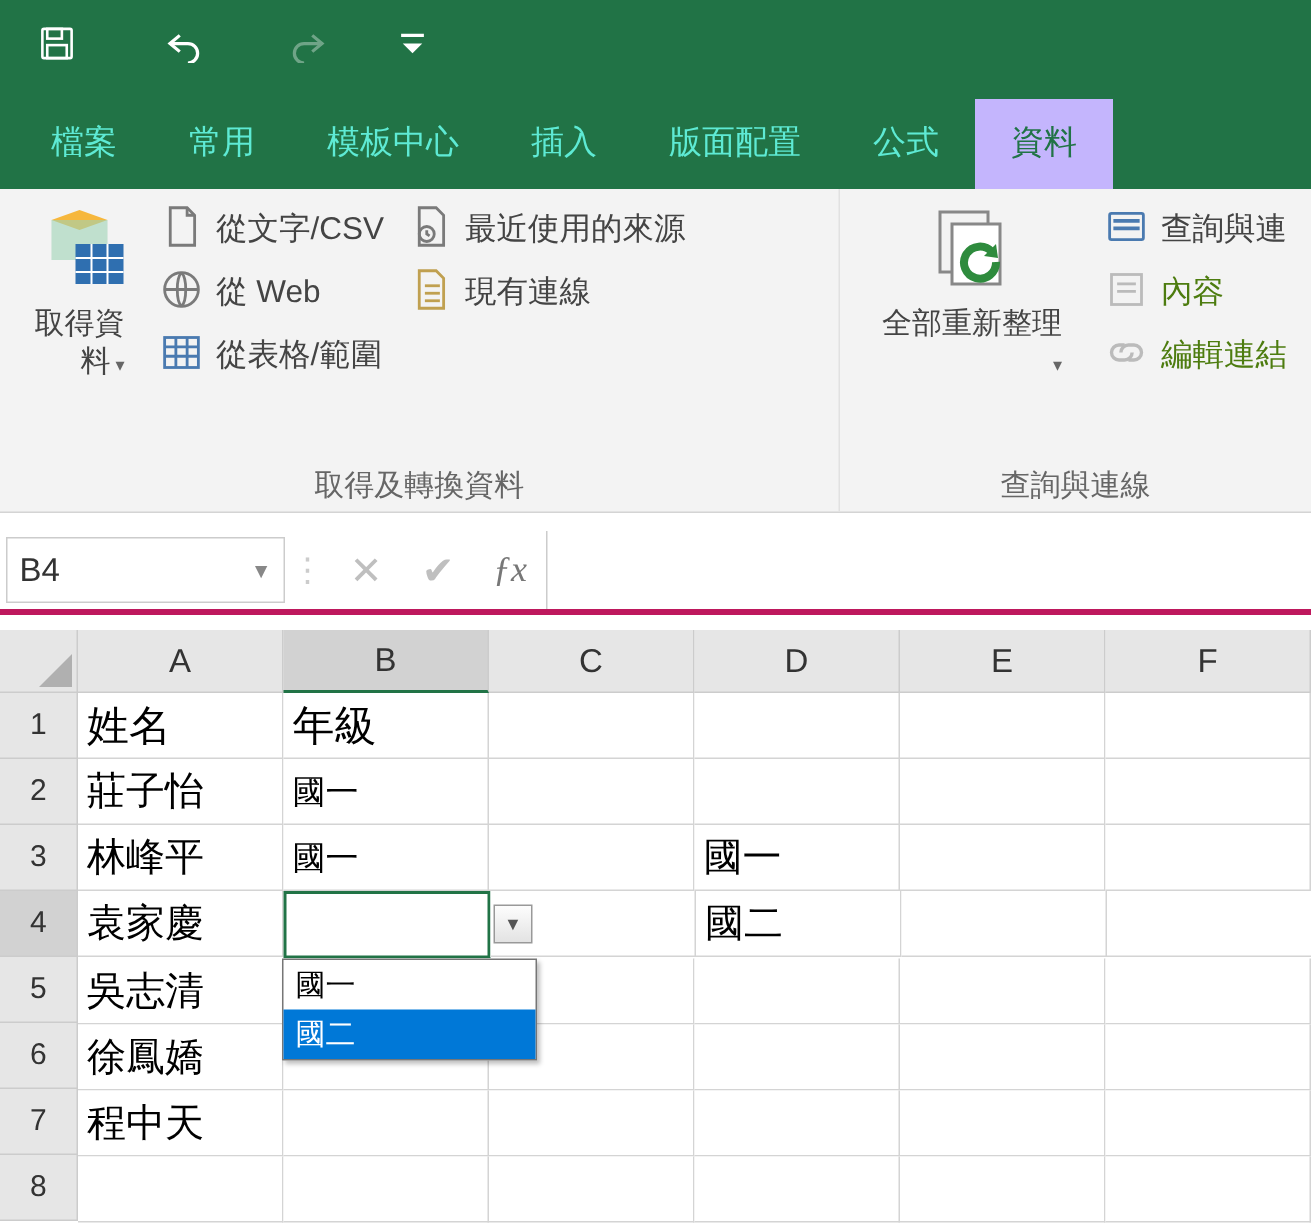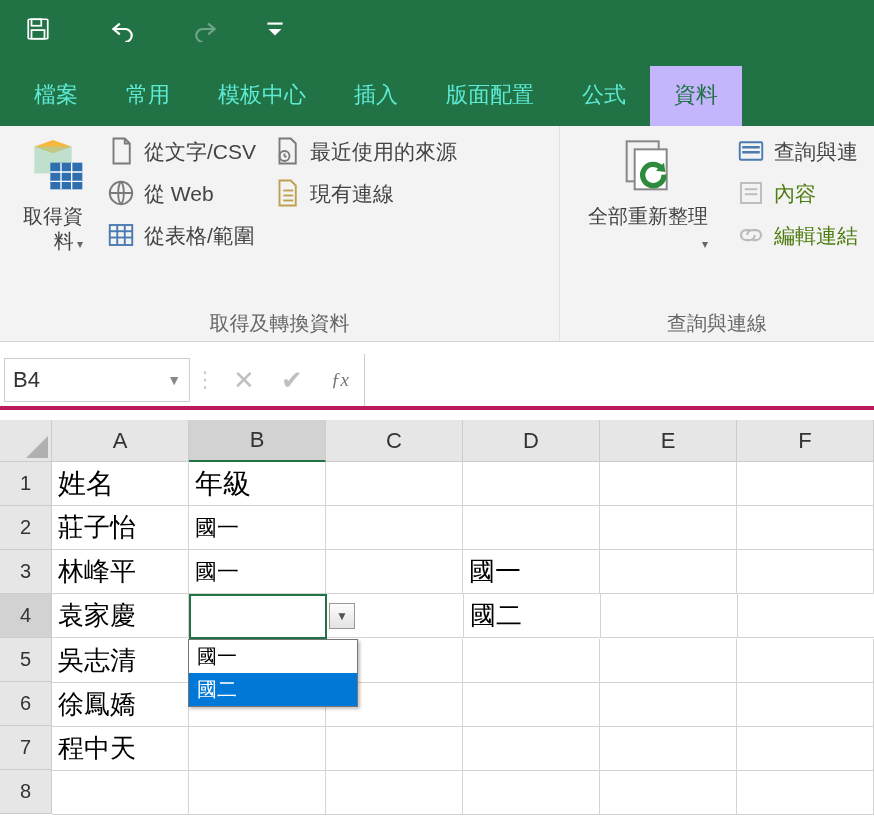--- a/index.html
+++ b/index.html
@@ -31,21 +31,21 @@
   .small-btn { display: flex; align-items: flex-end; gap: 8px; cursor: pointer; font-size: 21px; color: #444; white-space: nowrap; }
   .small-btn .sico { width: 30px; height: 30px; display: flex; align-items: center; justify-content: center; }
   .small-btn.grey { color: #4d7c0f; }
 
   
   .fbar { height: 56px; border-bottom: 4px solid #be185d; display: flex; align-items: stretch; margin-top: 12px; }
   .namebox { width: 186px; border: 1px solid #cccccc; display: flex; align-items: center; justify-content: space-between; padding: 0 8px; font-size: 22px; color: #333; background: #fff; margin: 4px 0 4px 4px; }
   .namebox .dd { color: #888; font-size: 14px; }
   .fbar-sep { width: 30px; display:flex; align-items:center; justify-content:center; color:#ccc; font-size:22px; }
   .fbar-btn { width: 48px; display: flex; align-items: center; justify-content: center; color: #bfbfbf; font-size: 26px; }
-  .fbar-fx { width: 48px; display: flex; align-items: center; justify-content: center; color: #777; font-style: italic; font-size: 19px; font-family: "Times New Roman", serif; }
+  .fbar-fx { width: 48px; display: flex; align-items: center; justify-content: center; color: #777; font-style: italic; font-size: 24px; font-family: "Times New Roman", serif; }
   .fbar-input { flex: 1; border-left: 1px solid #cccccc; background: #fff; }
 
   
   .grid { display: flex; margin-top: 10px; }
   .rownums { display: flex; flex-direction: column; }
   .corner { width: 52px; height: 42px; border-right: 1px solid #cccccc; border-bottom: 1px solid #cccccc; background: #e6e6e6; position: relative; }
   .corner::after { content: ""; position: absolute; right: 3px; bottom: 3px; width: 0; height: 0; border-left: 22px solid transparent; border-bottom: 22px solid #b0b0b0; }
   .rn { width: 52px; height: 44px; border-right: 1px solid #cccccc; border-bottom: 1px solid #cccccc; background: #e6e6e6; display: flex; align-items: center; justify-content: center; font-size: 20px; color: #333; }
   .rn.sel { background: #d2d2d2; }
 

